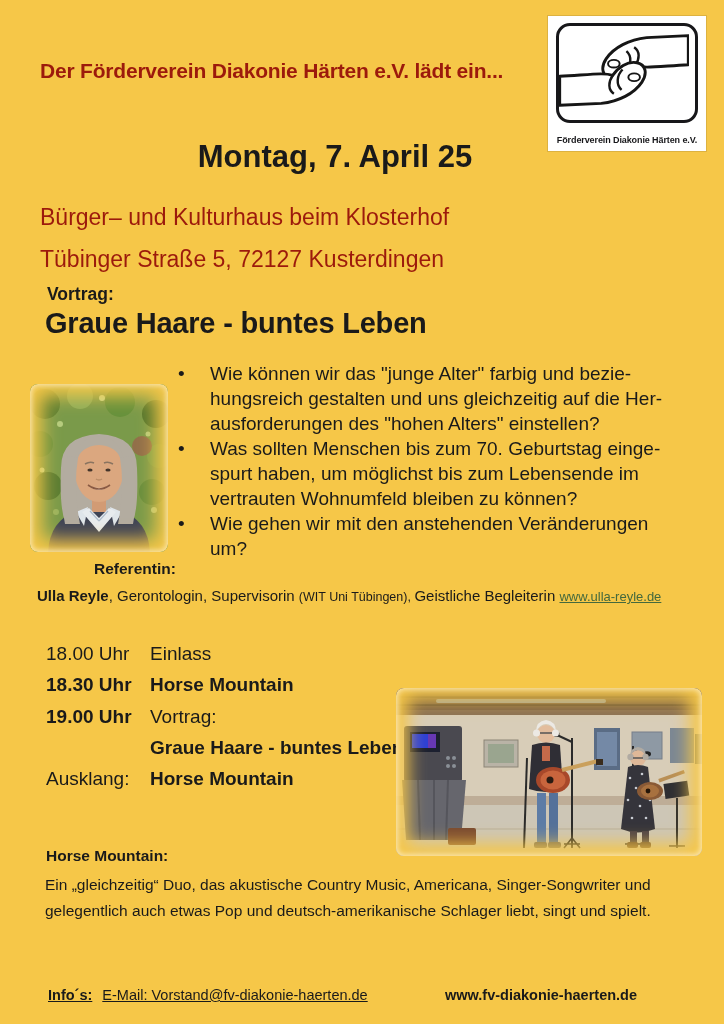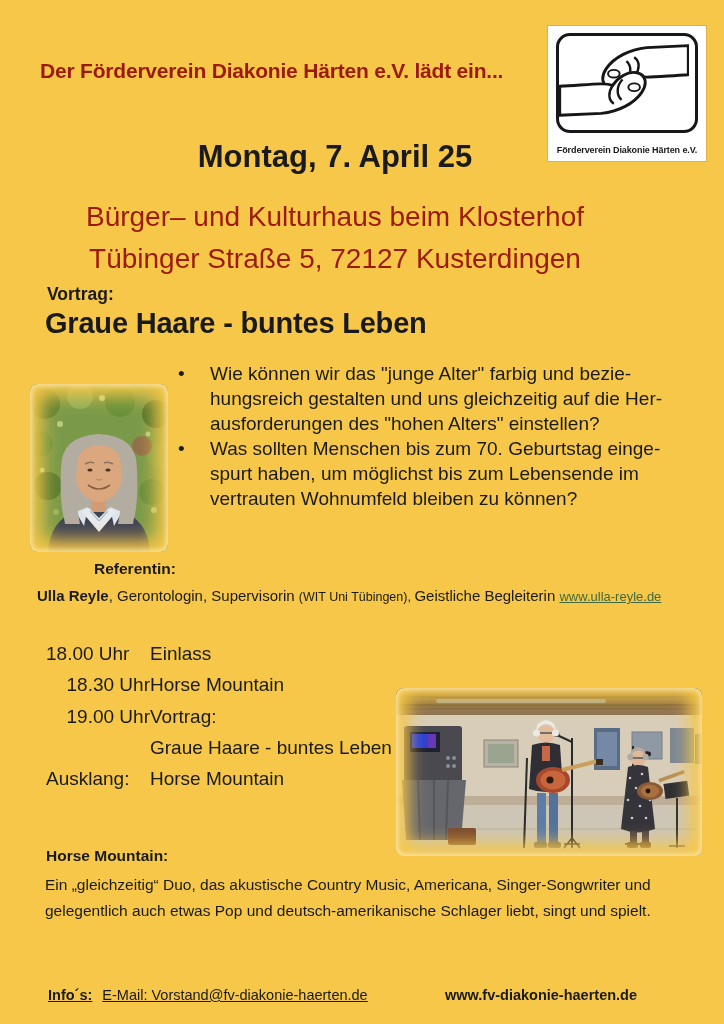--- a/index.html
+++ b/index.html
@@ -6,27 +6,27 @@
   .page{
     position:relative;width:724px;height:1024px;overflow:hidden;
     background:var(--background-yellow,#F6C748);
     font-family:"Liberation Sans","DejaVu Sans",sans-serif;
     color:var(--text-black,#1A1A1A);
   }
   .abs{position:absolute;}
 
   #invite{left:40px;top:59px;font-size:21px;font-weight:bold;letter-spacing:-0.2px;color:var(--heading-red,#9C1A0C);}
 
-  #logo{left:548px;top:26px;width:158px;height:135px;background:#ffffff;box-shadow:0 0 0 1px rgba(0,0,0,0.10);}
+  #logo{left:548px;top:16px;width:158px;height:135px;background:#ffffff;box-shadow:0 0 0 1px rgba(0,0,0,0.10);}
   .logo-frame{position:absolute;left:8px;top:7px;width:136px;height:94px;border:3px solid #17171a;border-radius:14px;overflow:hidden;}
   .logo-frame svg{position:absolute;left:0;top:0;}
   .logo-caption{position:absolute;left:0;right:0;bottom:6px;text-align:center;font-size:9px;font-weight:bold;letter-spacing:-0.1px;color:#17171a;}
 
   #date{left:40px;top:139px;width:590px;text-align:center;font-size:31px;font-weight:bold;}
-  #venue{left:40px;top:196px;width:590px;text-align:center;font-size:28px;line-height:42px;color:var(--heading-red,#9C1A0C);}
+  #venue{left:40px;top:196px;width:590px;font-size:23px;line-height:42px;color:var(--heading-red,#9C1A0C);}
 
   #vortrag-label{left:47px;top:284px;font-size:17.5px;font-weight:bold;}
   #title{left:45px;top:307px;font-size:29px;font-weight:bold;letter-spacing:-0.2px;}
 
   #bullets{left:178px;top:361px;width:500px;font-size:19px;line-height:25px;}
   .bullet{display:flex;}
   .bullet .dot{width:32px;flex:none;}
   .bullet .dot::before{content:"\2022";}
   .bullet .lines span{display:block;white-space:nowrap;}
 
@@ -38,21 +38,21 @@
 
   #referentin-label{left:46px;top:560px;font-size:15.5px;font-weight:bold;margin-left:48px;}
   #speaker-line{left:37px;top:587px;font-size:15px;white-space:nowrap;}
   #speaker-line .name{font-weight:bold;}
   #speaker-line .smalltxt{font-size:12.5px;}
   #speaker-line .lnk{font-size:13px;color:var(--link-green,#44693D);text-decoration:underline;cursor:pointer;}
 
   #schedule{left:46px;top:642px;font-size:19px;}
   .srow{display:flex;height:31.3px;line-height:24px;}
   .srow .t{width:104px;flex:none;}
-  .b{font-weight:normal;text-align:right;}
+  .b{font-weight:bold;}
 
   #band-label{left:46px;top:847px;font-size:15.5px;font-weight:bold;}
   #band-desc{left:45px;top:872px;width:655px;font-size:15.5px;line-height:26px;}
   #band-desc span{display:block;white-space:nowrap;}
 
   #footer-left{left:48px;top:987px;font-size:14.5px;display:flex;gap:10px;text-decoration:underline;}
   #footer-left .lbl{font-weight:bold;}
   #footer-site{left:445px;top:987px;font-size:14.5px;font-weight:bold;}
 </style>
 </head>
@@ -96,20 +96,27 @@
         <span>hungsreich gestalten und uns gleichzeitig auf die Her-</span>
         <span>ausforderungen des "hohen Alters" einstellen?</span>
       </span>
     </div>
     <div class="bullet">
       <span class="dot"></span>
       <span class="lines">
         <span>Was sollten Menschen bis zum 70. Geburtstag einge-</span>
         <span>spurt haben, um möglichst bis zum Lebensende im</span>
         <span>vertrauten Wohnumfeld bleiben zu können?</span>
+      </span>
+    </div>
+    <div class="bullet">
+      <span class="dot"></span>
+      <span class="lines">
+        <span>Wie gehen wir mit den anstehenden Veränderungen</span>
+        <span>um?</span>
       </span>
     </div>
   </div>
 
   <div class="abs photo" id="speaker-photo">
     <svg width="138" height="168" viewBox="0 0 138 168">
       <rect width="138" height="168" fill="#7a9a4a"></rect>
       <circle cx="15" cy="20" r="15" fill="#5e8034"></circle>
         <circle cx="50" cy="12" r="13" fill="#8fae5a"></circle>
       <circle cx="90" cy="18" r="15" fill="#67913c"></circle>

